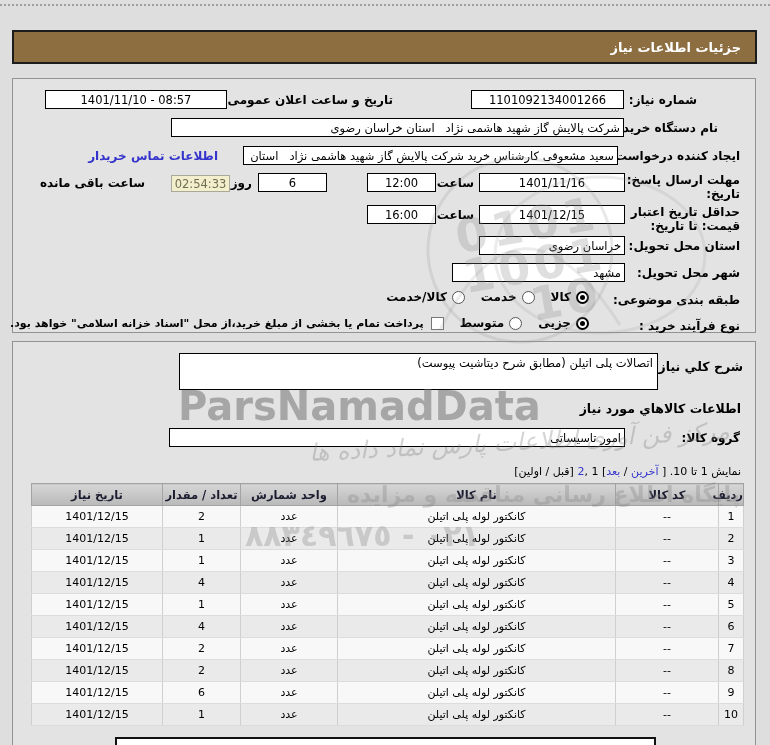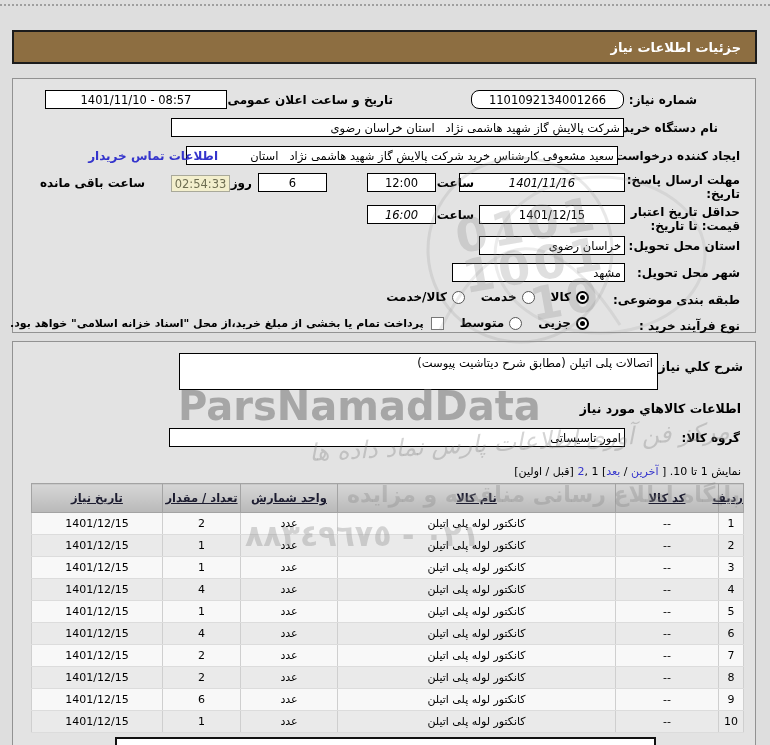--- a/index.html
+++ b/index.html
@@ -60,22 +60,22 @@
     position:absolute; background:#fff; border:1px solid #000;
     padding:2px 4px; font-size:11.5px; overflow:hidden; text-align:right;
   }
   .pagination { position:absolute; font-size:11px; white-space:nowrap; }
   .items-table {
     position:absolute; left:18px; top:141px; width:712px;
     border-collapse:collapse; border:1px solid #8f8f8f;
     font-size:11px; table-layout:fixed;
   }
   .items-table th {
-    height:29px; background:linear-gradient(#d6d6d6,#b9b9b9);
-    border:1px solid #a3a3a3; font-weight:bold; color:#1c1c30; font-size:11.5px;text-decoration:underline;
+    height:22px; background:linear-gradient(#d6d6d6,#b9b9b9);
+    border:1px solid #a3a3a3; font-weight:bold; color:#1c1c30; font-size:11.5px;
   }
   .items-table td {
     height:22px; border-left:1px solid #cfcfcf; border-right:1px solid #cfcfcf;
     border-bottom:1px solid #dcdcdc; text-align:center; white-space:nowrap; overflow:hidden;
   }
   .items-table tr:nth-child(odd) td { background:#f8f8f8; }
   .items-table tr:nth-child(even) td { background:#eaeaea; }
   .cut-box {
     position:absolute; background:#fff; border:2px solid #111; height:40px;
   }
@@ -94,50 +94,50 @@
 <div class="content">
   <div class="top-dots"></div>
 
   <div class="title-bar">
     <span>جزئیات اطلاعات نیاز</span>
   </div>
 
   <div id="panel1" class="panel">
 
     <div class="lbl" style="right:58px; top:14px;">شماره نیاز:</div>
-    <div class="ibox ctr" style="right:131px; top:11px; width:153px;border-radius:8px;">1101092134001266</div>
+    <div class="ibox ctr" style="right:131px; top:11px; width:153px;">1101092134001266</div>
     <div class="lbl" style="right:362px; top:14px;">تاریخ و ساعت اعلان عمومی:</div>
     <div class="ibox ctr" style="right:528px; top:11px; width:182px;">1401/11/10 - 08:57</div>
 
     <div class="lbl" style="right:37px; top:42px;">نام دستگاه خریدار:</div>
     <div class="ibox" style="right:131px; top:39px; width:453px;">شرکت پالایش گاز شهید هاشمی نژاد   استان خراسان رضوی</div>
 
     <div class="lbl" style="right:15px; top:70px;">ایجاد کننده درخواست:</div>
-    <div class="ibox" style="right:137px; top:67px; width:432px;">سعید مشعوفی کارشناس خرید شرکت پالایش گاز شهید هاشمی نژاد   استان</div>
+    <div class="ibox" style="right:137px; top:67px; width:375px;">سعید مشعوفی کارشناس خرید شرکت پالایش گاز شهید هاشمی نژاد   استان</div>
     <div class="lbl link" style="right:537px; top:70px;">اطلاعات تماس خریدار</div>
 
     <div class="lbl lbl2" style="right:15px; top:94px;">
       <span>مهلت ارسال پاسخ: تا</span><br>
       <span>تاریخ:</span>
     </div>
-    <div class="ibox ctr" style="right:130px; top:94px; width:166px;font-style:italic;">1401/11/16</div>
+    <div class="ibox ctr" style="right:130px; top:94px; width:146px;">1401/11/16</div>
     <div class="lbl" style="right:281px; top:97px;">ساعت</div>
     <div class="ibox ctr" style="right:319px; top:94px; width:69px;">12:00</div>
     <div class="ibox ctr" style="right:428px; top:94px; width:69px;">6</div>
     <div class="lbl" style="right:503px; top:97px;">روز و</div>
     <div class="countdown" style="right:525px; top:96px;">02:54:33</div>
     <div class="lbl" style="right:610px; top:97px;">ساعت باقی مانده</div>
 
     <div class="lbl lbl2" style="right:15px; top:126px;">
       <span>حداقل تاریخ اعتبار</span><br>
       <span>قیمت: تا تاریخ:</span>
     </div>
     <div class="ibox ctr" style="right:130px; top:126px; width:146px;">1401/12/15</div>
     <div class="lbl" style="right:281px; top:129px;">ساعت</div>
-    <div class="ibox ctr" style="right:319px; top:126px; width:69px;font-style:italic;">16:00</div>
+    <div class="ibox ctr" style="right:319px; top:126px; width:69px;">16:00</div>
 
     <div class="lbl" style="right:15px; top:160px;">استان محل تحویل:</div>
     <div class="ibox" style="right:130px; top:157px; width:146px;">خراسان رضوی</div>
 
     <div class="lbl" style="right:15px; top:187px;">شهر محل تحویل:</div>
     <div class="ibox" style="right:130px; top:184px; width:173px;">مشهد</div>
 
     <div class="lbl" style="right:15px; top:214px;">طبقه بندی موضوعی:</div>
     <div class="radio-row" style="right:166px; top:211px;">
       <span class="radio-item">

